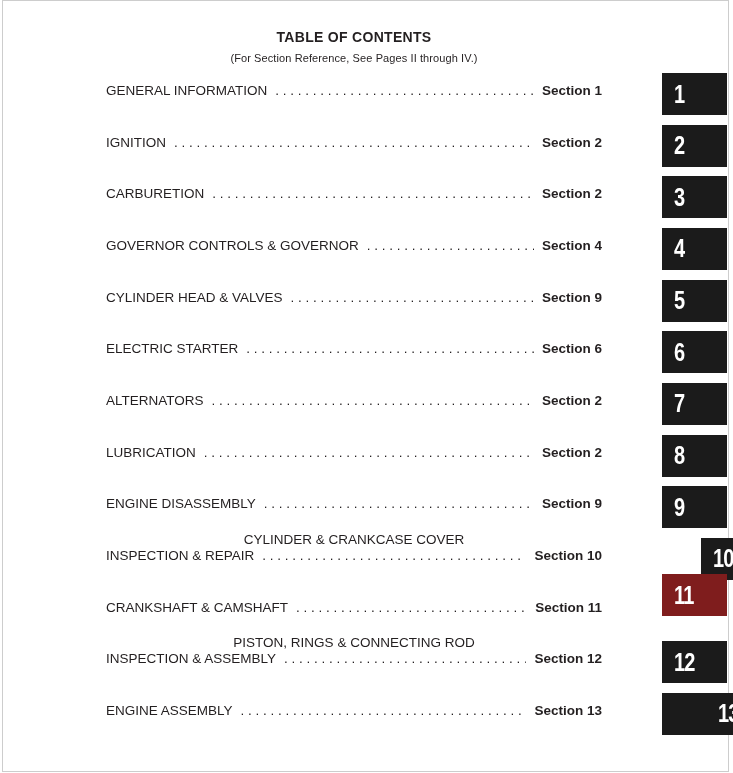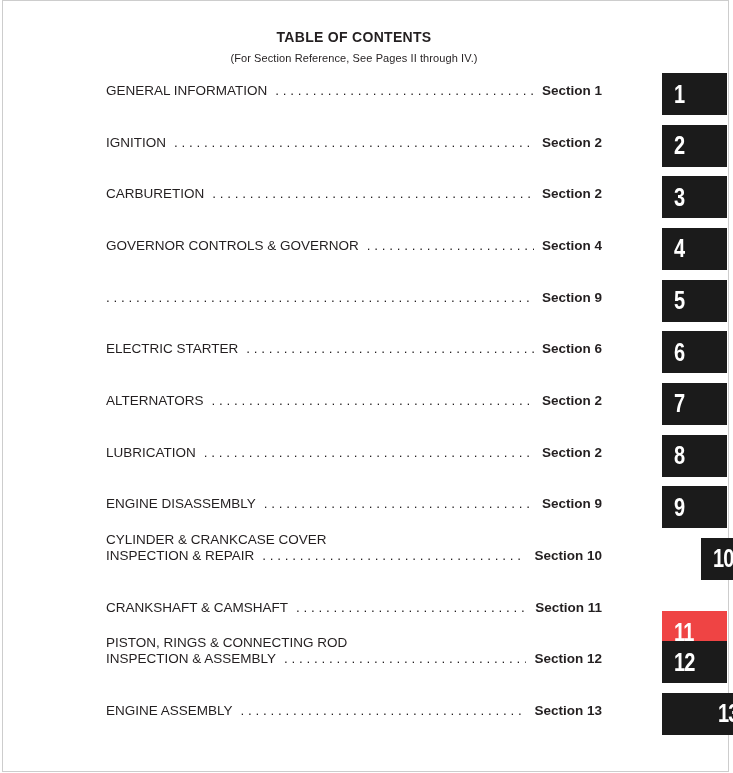--- a/index.html
+++ b/index.html
@@ -38,20 +38,21 @@
   }
   .row {
     position: absolute;
     left: 106px;
     width: 496px;
     font-size: 13.5px;
   }
   .line1 {
     line-height: 16px;
     white-space: nowrap;
+    text-align: center;
   }
   .line2 {
     display: flex;
     align-items: baseline;
     line-height: 16px;
   }
   .lbl { white-space: nowrap; padding-right: 8px; }
   .leader {
     flex: 1;
     overflow: hidden;
@@ -124,20 +125,21 @@
 
     <div class="line2">
       <span class="lbl">GOVERNOR CONTROLS &amp; GOVERNOR</span>
       <span class="leader">. . . . . . . . . . . . . . . . . . . . . . . . . . . . . . . . . . . . . . . . . . . . . . . . . . . . . . . . . . . . . . . . . . . . . . </span>
       <span class="sec">Section 4</span>
     </div>
   </div>
       <div class="row" style="top: 289.6px;">
 
     <div class="line2">
+      <span class="lbl">CYLINDER HEAD &amp; VALVES</span>
       <span class="leader">. . . . . . . . . . . . . . . . . . . . . . . . . . . . . . . . . . . . . . . . . . . . . . . . . . . . . . . . . . . . . . . . . . . . . . </span>
       <span class="sec">Section 9</span>
     </div>
   </div>
       <div class="row" style="top: 341.25px;">
 
     <div class="line2">
       <span class="lbl">ELECTRIC STARTER</span>
       <span class="leader">. . . . . . . . . . . . . . . . . . . . . . . . . . . . . . . . . . . . . . . . . . . . . . . . . . . . . . . . . . . . . . . . . . . . . . </span>
       <span class="sec">Section 6</span>
@@ -224,21 +226,21 @@
   </div>
       <div class="tab" style="top: 434.55px; background: rgb(27, 27, 27);">
     <span class="num" style="color: rgb(255, 255, 255);">8</span>
   </div>
       <div class="tab" style="top: 486.2px; background: rgb(27, 27, 27);">
     <span class="num" style="color: rgb(255, 255, 255);">9</span>
   </div>
       <div class="tab" style="top: 537.85px; background: rgb(27, 27, 27); margin-left: 39px;">
     <span class="num" style="color: rgb(255, 255, 255);">10</span>
   </div>
-      <div class="tab" style="top: 611px; background: #ef4444;">
+      <div class="tab" style="top: 574px; background: #7f1d1d;">
     <span class="num" style="color: rgb(255, 255, 255);">11</span>
   </div>
       <div class="tab" style="top: 641.15px; background: rgb(27, 27, 27);">
     <span class="num" style="color: rgb(255, 255, 255);">12</span>
   </div>
       <div class="tab" style="top: 692.8px; background: rgb(27, 27, 27); padding-left: 44px;">
     <span class="num" style="color: rgb(255, 255, 255);">13</span>
   </div>
     </div>
 </div>

